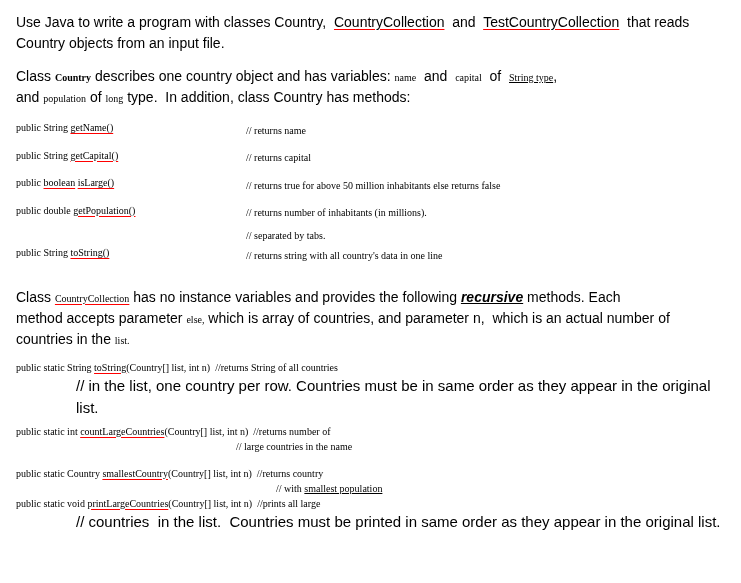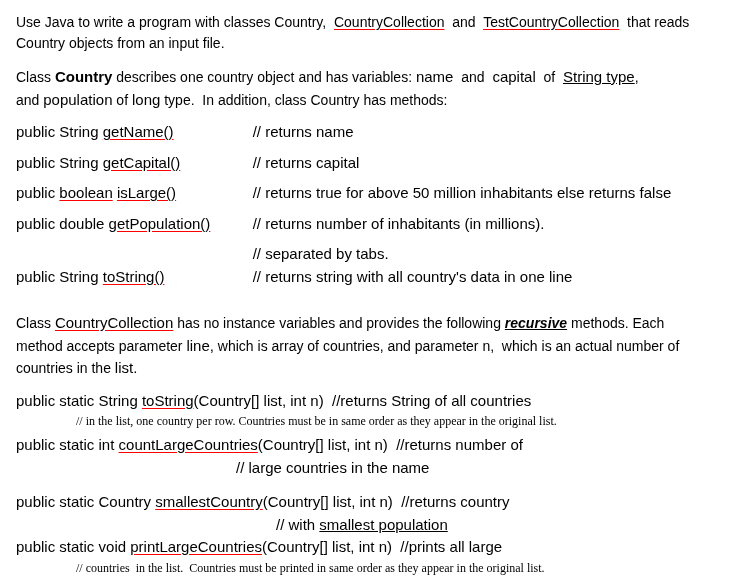--- a/index.html
+++ b/index.html
@@ -16,22 +16,22 @@
       width: 741px;
       min-height: 583px;
     }
     .content {
       line-height: 1.5;
     }
     p {
       margin-bottom: 10px;
     }
     .mono {
-      font-family: Liberation Sans, sans-serif;
-      font-size: 15px;
+      font-family: Liberation Serif, serif;
+      font-size: 10px;
     }
     .underline-red {
       text-decoration: underline;
       text-decoration-color: red;
       text-underline-offset: 2px;
     }
     .underline-black {
       text-decoration: underline;
       text-decoration-color: #000;
     }
@@ -47,22 +47,22 @@
       margin-bottom: 8px;
     }
     .code-line {
       font-family: 'Courier New', Courier, monospace;
       font-size: 13px;
       display: flex;
       align-items: flex-end;
     }
     .code-indent {
       padding-left: 60px;
-      font-family: Liberation Serif, serif;
-      font-size: 12px;
+      font-family: Liberation Sans, sans-serif;
+      font-size: 15px;
     }
     .section {
       margin-bottom: 14px;
     }
     .intro-section {
       margin-bottom: 12px;
     }
     .class-section {
       margin-bottom: 10px;
     }
@@ -126,21 +126,21 @@
         <span class="mono">&nbsp;&nbsp;&nbsp;&nbsp;// returns string with all country's data in one line</span>
       </div>
     </div>
   </div>
 
   <div style="height:10px;"></div>
 
   <div class="class-section">
     <p>
       Class <span class="underline-red mono">CountryCollection</span> has no instance variables and provides the following <span class="italic-bold-underline">recursive</span> methods. Each<br>
-      method accepts parameter <span class="mono">line,</span> which is array of countries, and parameter n,&nbsp; which is an actual number of<br>
+      method accepts parameter <span class="mono">else,</span> which is array of countries, and parameter n,&nbsp; which is an actual number of<br>
       countries in the <span class="mono">list.</span>
     </p>
   </div>
 
   <div class="section">
 
     <div style="margin-bottom:4px;">
       <div class="code-line">
         <span class="mono">public&nbsp;static&nbsp;String&nbsp;<span class="underline-red">toString</span>(Country[]&nbsp;list,&nbsp;int&nbsp;n)&nbsp;&nbsp;//returns String of all countries</span>
       </div>

